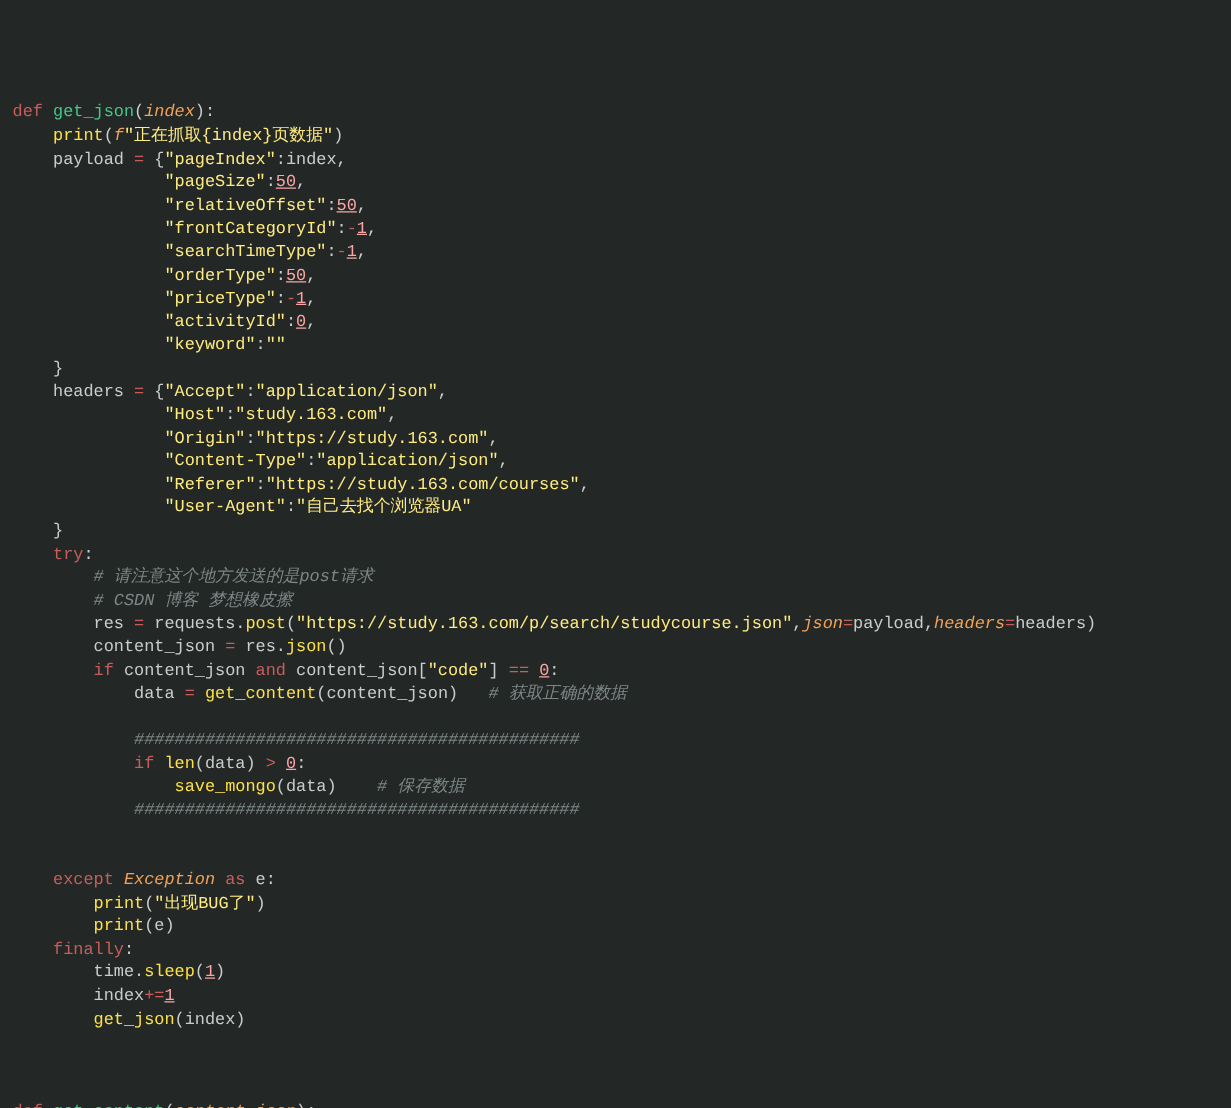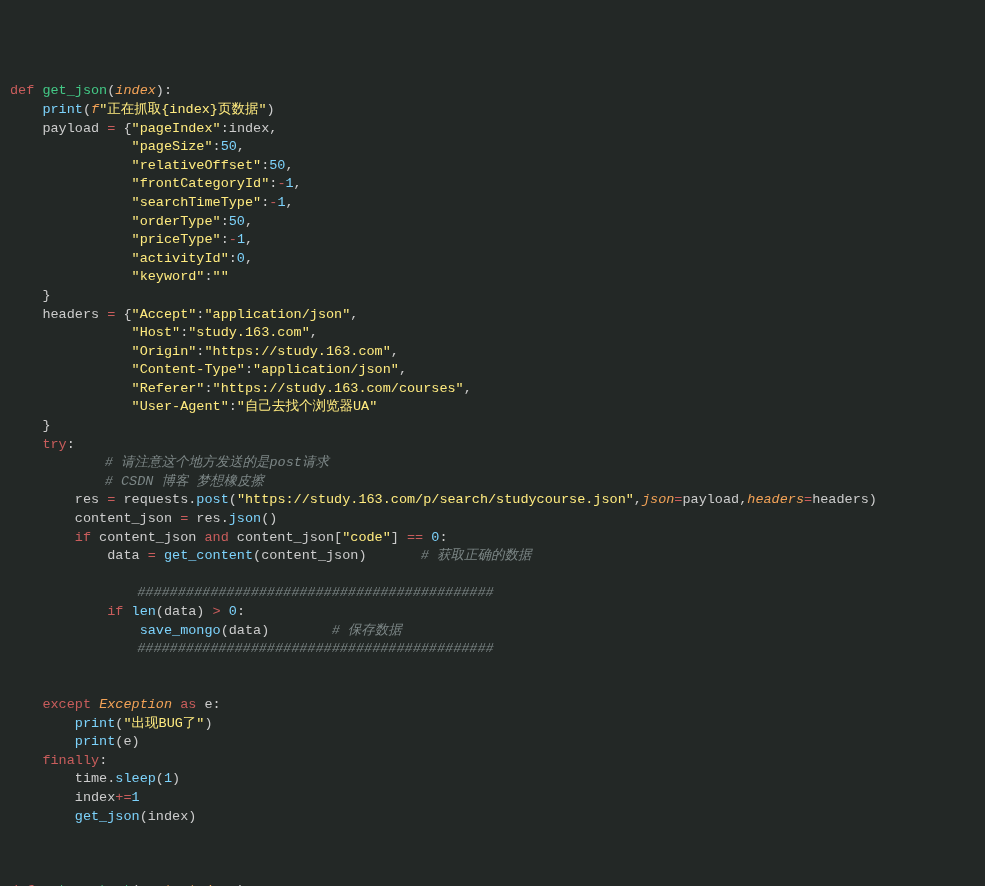--- a/index.html
+++ b/index.html
@@ -9,25 +9,25 @@
     font-family: Consolas, 'Courier New', monospace;
     font-size: 13.5px;
     line-height: 18.6px;
     color: #cccccc;
     white-space: pre;
     width: 985px;
     box-sizing: border-box;
   }
   .kw { color: #c95d5c; }        
   .fn { color: #43c986; }                             
-  .fncall { color: #7dd3fc; text-align: center; }                         
+  .fncall { color: #fde047; text-align: center; }                         
   .param { color: #f2a257; font-style: italic; }                            
   .str { color: #ffeb7f; }                            
-  .num { color: #7dd3fc; }                            
-  .cmt { color: #7c8686; font-style: italic; margin-left: 30px; }        
+  .num { color: #fca5a5; text-decoration: underline; }                            
+  .cmt { color: #7c8686; font-style: italic; }        
   .op { color: #c95d5c; }                             
   .punc { color: #cccccc; }                           
   .plain { color: #cccccc; }
 </style>
 </head>
 <body>
 
 
 
 <div id="code-container"><div><span class="kw">def </span><span class="fn">get_json</span><span class="punc">(</span><span class="param">index</span><span class="punc">)</span><span class="punc">:</span></div><div><span class="plain">    </span><span class="fncall">print</span><span class="punc">(</span><span class="param">f</span><span class="str">"正在抓取{index}页数据"</span><span class="punc">)</span></div><div><span class="plain">    payload </span><span class="op">=</span><span class="plain"> </span><span class="punc">{</span><span class="str">"pageIndex"</span><span class="punc">:</span><span class="plain">index</span><span class="punc">,</span></div><div><span class="plain">               </span><span class="str">"pageSize"</span><span class="punc">:</span><span class="num">50</span><span class="punc">,</span></div><div><span class="plain">               </span><span class="str">"relativeOffset"</span><span class="punc">:</span><span class="num">50</span><span class="punc">,</span></div><div><span class="plain">               </span><span class="str">"frontCategoryId"</span><span class="punc">:</span><span class="op">-</span><span class="num">1</span><span class="punc">,</span></div><div><span class="plain">               </span><span class="str">"searchTimeType"</span><span class="punc">:</span><span class="op">-</span><span class="num">1</span><span class="punc">,</span></div><div><span class="plain">               </span><span class="str">"orderType"</span><span class="punc">:</span><span class="num">50</span><span class="punc">,</span></div><div><span class="plain">               </span><span class="str">"priceType"</span><span class="punc">:</span><span class="op">-</span><span class="num">1</span><span class="punc">,</span></div><div><span class="plain">               </span><span class="str">"activityId"</span><span class="punc">:</span><span class="num">0</span><span class="punc">,</span></div><div><span class="plain">               </span><span class="str">"keyword"</span><span class="punc">:</span><span class="str">""</span></div><div><span class="plain">    </span><span class="punc">}</span></div><div><span class="plain">    headers </span><span class="op">=</span><span class="plain"> </span><span class="punc">{</span><span class="str">"Accept"</span><span class="punc">:</span><span class="str">"application/json"</span><span class="punc">,</span></div><div><span class="plain">               </span><span class="str">"Host"</span><span class="punc">:</span><span class="str">"study.163.com"</span><span class="punc">,</span></div><div><span class="plain">               </span><span class="str">"Origin"</span><span class="punc">:</span><span class="str">"https://study.163.com"</span><span class="punc">,</span></div><div><span class="plain">               </span><span class="str">"Content-Type"</span><span class="punc">:</span><span class="str">"application/json"</span><span class="punc">,</span></div><div><span class="plain">               </span><span class="str">"Referer"</span><span class="punc">:</span><span class="str">"https://study.163.com/courses"</span><span class="punc">,</span></div><div><span class="plain">               </span><span class="str">"User-Agent"</span><span class="punc">:</span><span class="str">"自己去找个浏览器UA"</span></div><div><span class="plain">    </span><span class="punc">}</span></div><div><span class="plain">    </span><span class="kw">try</span><span class="punc">:</span></div><div><span class="plain">        </span><span class="cmt"># 请注意这个地方发送的是post请求</span></div><div><span class="plain">        </span><span class="cmt"># CSDN 博客 梦想橡皮擦</span></div><div><span class="plain">        res </span><span class="op">=</span><span class="plain"> requests</span><span class="punc">.</span><span class="fncall">post</span><span class="punc">(</span><span class="str">"https://study.163.com/p/search/studycourse.json"</span><span class="punc">,</span><span class="param">json</span><span class="op">=</span><span class="plain">payload</span><span class="punc">,</span><span class="param">headers</span><span class="op">=</span><span class="plain">headers</span><span class="punc">)</span></div><div><span class="plain">        content_json </span><span class="op">=</span><span class="plain"> res</span><span class="punc">.</span><span class="fncall">json</span><span class="punc">()</span></div><div><span class="plain">        </span><span class="kw">if</span><span class="plain"> content_json </span><span class="kw">and</span><span class="plain"> content_json</span><span class="punc">[</span><span class="str">"code"</span><span class="punc">]</span><span class="plain"> </span><span class="op">==</span><span class="plain"> </span><span class="num">0</span><span class="punc">:</span></div><div><span class="plain">            data </span><span class="op">=</span><span class="plain"> </span><span class="fncall">get_content</span><span class="punc">(</span><span class="plain">content_json</span><span class="punc">)</span><span class="plain">   </span><span class="cmt"># 获取正确的数据</span></div><div>&nbsp;</div><div><span class="plain">            </span><span class="cmt">############################################</span></div><div><span class="plain">            </span><span class="kw">if</span><span class="plain"> </span><span class="fncall">len</span><span class="punc">(</span><span class="plain">data</span><span class="punc">)</span><span class="plain"> </span><span class="op">&gt;</span><span class="plain"> </span><span class="num">0</span><span class="punc">:</span></div><div><span class="plain">                </span><span class="fncall">save_mongo</span><span class="punc">(</span><span class="plain">data</span><span class="punc">)</span><span class="plain">    </span><span class="cmt"># 保存数据</span></div><div><span class="plain">            </span><span class="cmt">############################################</span></div><div>&nbsp;</div><div>&nbsp;</div><div><span class="plain">    </span><span class="kw">except</span><span class="plain"> </span><span class="param">Exception</span><span class="plain"> </span><span class="kw">as</span><span class="plain"> e</span><span class="punc">:</span></div><div><span class="plain">        </span><span class="fncall">print</span><span class="punc">(</span><span class="str">"出现BUG了"</span><span class="punc">)</span></div><div><span class="plain">        </span><span class="fncall">print</span><span class="punc">(</span><span class="plain">e</span><span class="punc">)</span></div><div><span class="plain">    </span><span class="kw">finally</span><span class="punc">:</span></div><div><span class="plain">        time</span><span class="punc">.</span><span class="fncall">sleep</span><span class="punc">(</span><span class="num">1</span><span class="punc">)</span></div><div><span class="plain">        index</span><span class="op">+=</span><span class="num">1</span></div><div><span class="plain">        </span><span class="fncall">get_json</span><span class="punc">(</span><span class="plain">index</span><span class="punc">)</span></div><div>&nbsp;</div><div>&nbsp;</div><div>&nbsp;</div><div><span class="kw">def </span><span class="fn">get_content</span><span class="punc">(</span><span class="param">content_json</span><span class="punc">)</span><span class="punc">:</span></div></div>

